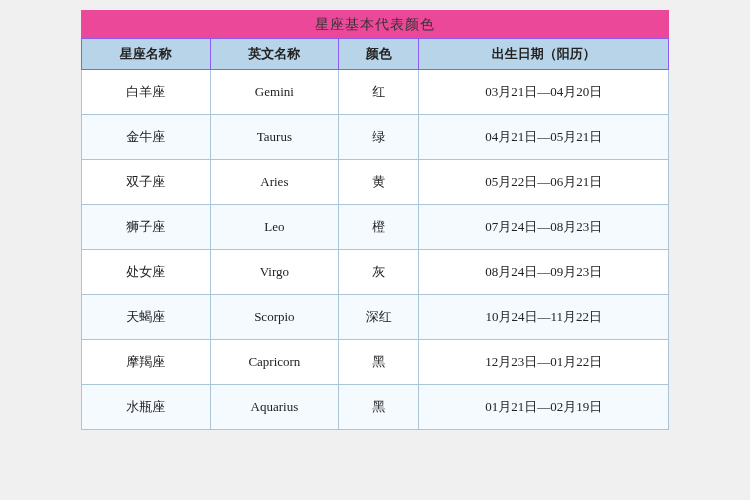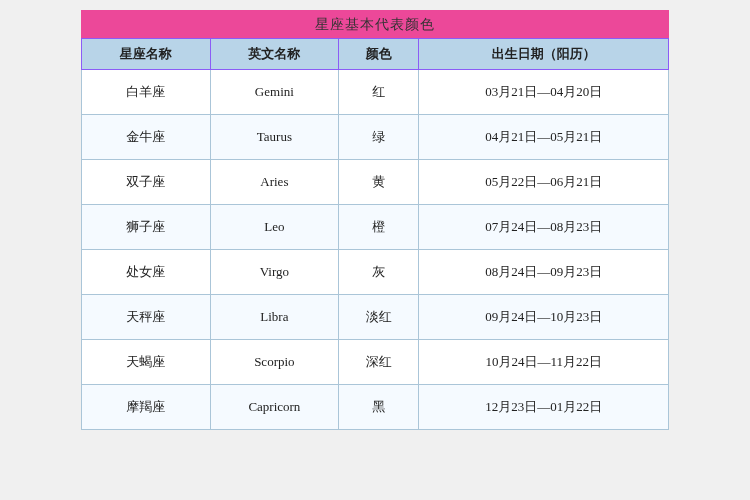--- a/index.html
+++ b/index.html
@@ -97,32 +97,32 @@
           <td>橙</td>
           <td>07月24日—08月23日</td>
         </tr>
         <tr>
           <td class="zh-name">处女座</td>
           <td class="en-name">Virgo</td>
           <td>灰</td>
           <td>08月24日—09月23日</td>
         </tr>
         <tr>
-          <td class="zh-name">天秤座</td>
-          <td class="en-name">Libra</td>
-          <td>淡红</td>
-          <td>09月24日—10月23日</td>
-        </tr>
-        <tr>
           <td class="zh-name">天蝎座</td>
           <td class="en-name">Scorpio</td>
           <td>深红</td>
           <td>10月24日—11月22日</td>
         </tr>
         <tr>
           <td class="zh-name">摩羯座</td>
           <td class="en-name">Capricorn</td>
           <td>黑</td>
           <td>12月23日—01月22日</td>
         </tr>
+        <tr>
+          <td class="zh-name">水瓶座</td>
+          <td class="en-name">Aquarius</td>
+          <td>黑</td>
+          <td>01月21日—02月19日</td>
+        </tr>
       </tbody>
   </table>
 </div>
 
 </body></html>

